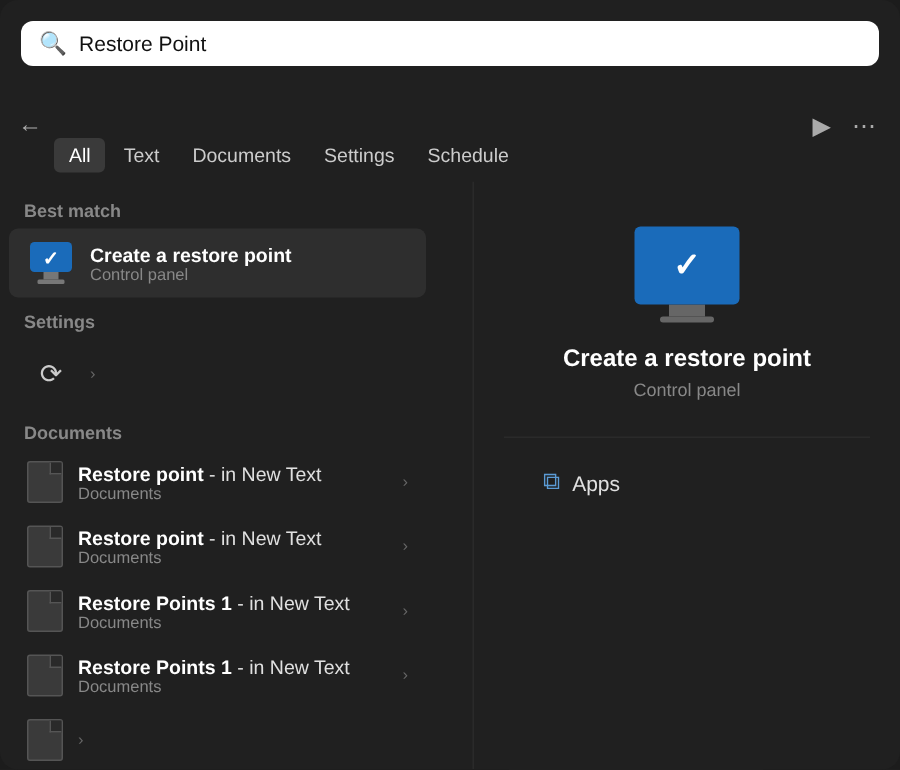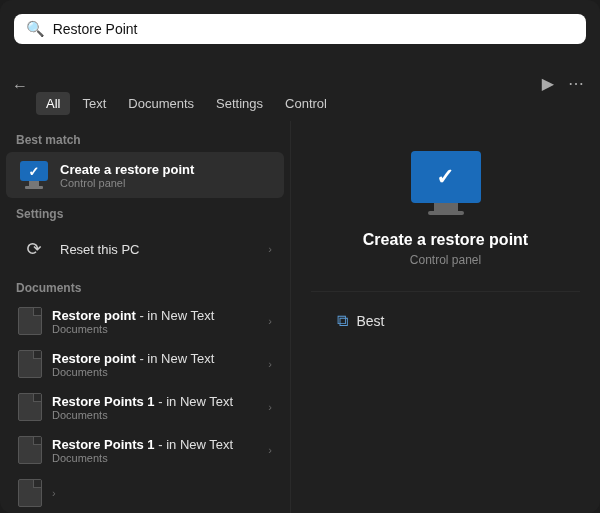--- a/index.html
+++ b/index.html
@@ -83,20 +83,21 @@
       font-size: 16px;
       cursor: pointer;
       padding: 4px 6px;
     }
 
     
     .main-content {
       display: flex;
       flex: 1;
       overflow: hidden;
+      gap: 25px;
     }
 
     
     .left-panel {
       width: 290px;
       overflow-y: auto;
       padding: 4px 0;
       flex-shrink: 0;
     }
     .left-panel::-webkit-scrollbar { width: 4px; }
@@ -284,21 +285,21 @@
     <span class="search-icon-wrap">🔍</span>
     <input type="text" value="Restore Point" style="">
   </div>
 
   <div class="filter-tabs">
     <button class="back-btn">←</button>
     <button class="tab active">All</button>
     <button class="tab">Text</button>
     <button class="tab">Documents</button>
     <button class="tab">Settings</button>
-    <button class="tab">Control</button>
+    <button class="tab">Schedule</button>
     <div class="spacer"></div>
     <button class="play-btn">▶</button>
     <button class="more-btn">⋯</button>
   </div>
 
   <div class="main-content">
 
     <div class="left-panel">
 
       <div class="section-label">Best match</div>
@@ -322,23 +323,20 @@
         </div>
 
       </div>
 
       <div class="section-label">Settings</div>
 
       <div class="result-item">
         <div class="item-icon">
           <span class="settings-icon">⟳</span>
         </div>
-        <div class="item-text">
-          <div class="item-title">Reset this PC</div>
-        </div>
         <span class="chevron">›</span>
       </div>
 
       <div class="section-label">Documents</div>
 
       <div class="result-item">
         <div class="doc-icon"></div>
         <div class="item-text">
           <div class="item-title">
             <strong>Restore point</strong> - in New Text
@@ -398,18 +396,18 @@
         <div class="monitor-base"></div>
       </div>
 
       <div class="preview-title">Create a restore point</div>
       <div class="preview-subtitle">Control panel</div>
 
       <div class="right-divider"></div>
 
       <button class="open-btn">
         <span class="open-icon">⧉</span>
-        <span>Best</span>
+        <span>Apps</span>
       </button>
     </div>
 
   </div>
 </div>
 
 </body></html>

